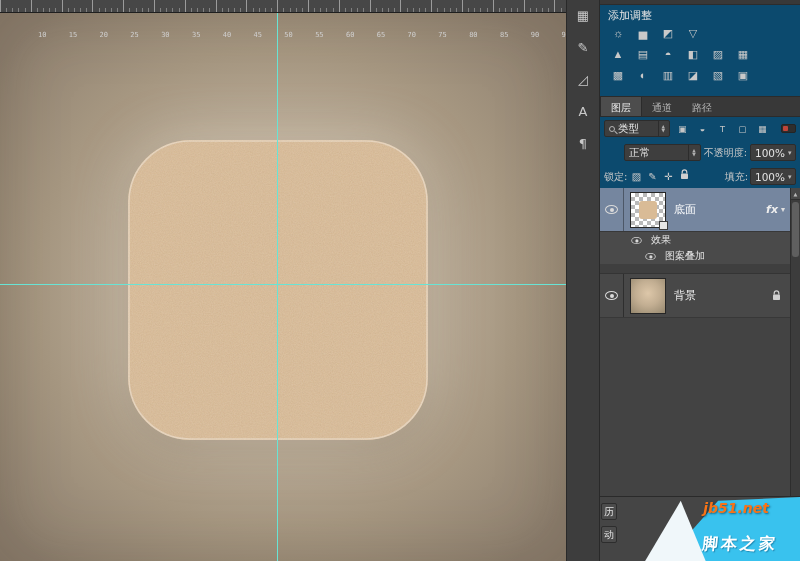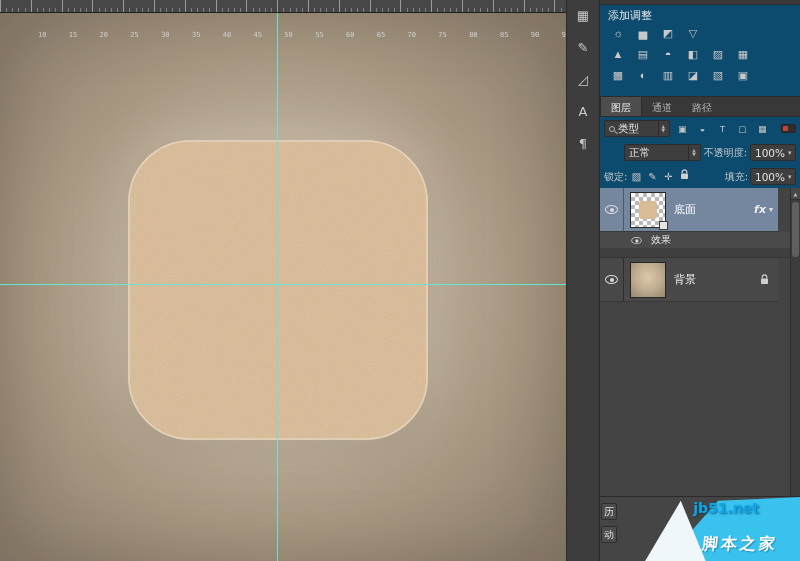--- a/index.html
+++ b/index.html
@@ -80,21 +80,21 @@
   .ftoggle::after { content:""; position:absolute; left:1px; top:1px; width:5px; height:5px;
                     background:#c0453a; border-radius:1px; }
   .lbl { font-size:10px; color:#c8c8c8; white-space:nowrap; }
   .lk { width:14px; height:16px; background:none; border:none; color:#c9c9c9;
         font-size:10px; line-height:16px; text-align:center; cursor:pointer; padding:0; }
   .push { margin-left:auto; }
 
   
   .layers { position:relative; height:308px; background:#434343; }
   .layer { display:flex; align-items:center; height:44px; background:#4a4a4a;
-           border-bottom:1px solid #383838; margin-right:22px; cursor:pointer; }
+           border-bottom:1px solid #383838; margin-right:10px; cursor:pointer; }
   .layer.sel { background:#75869f; }
   .layer.bgrow { background:#484848; }
   .eyecell { width:24px; align-self:stretch; display:flex; align-items:center;
              justify-content:center; border-right:1px solid rgba(0,0,0,.35); flex:none; }
   .eye { display:inline-block; width:13px; height:9px; position:relative; cursor:pointer; }
   .eye::before { content:""; position:absolute; inset:0; border:1px solid #dadada; border-radius:50%; }
   .eye::after { content:""; position:absolute; left:4.5px; top:2.5px; width:4px; height:4px;
                 background:#dadada; border-radius:50%; }
   .thumb { width:36px; height:36px; border:1px solid #262626; margin-left:6px;
            position:relative; flex:none; background:#fff;
@@ -135,22 +135,22 @@
   .bdock button { width:16px; height:17px; background:#4c4c4c; border:1px solid #2d2d2d;
                   border-radius:2px; color:#e0e0e0; font-size:10px; line-height:15px;
                   text-align:center; padding:0; cursor:pointer; }
 
   
   .wm { position:absolute; right:0; bottom:0; width:178px; height:64px; z-index:20; }
   .wm-cyan { position:absolute; inset:0; background:#39c2ee;
              clip-path: polygon(24% 100%, 54% 6%, 100% 0, 100% 100%, 0 100%, 0 100%); }
   .wm-tri { position:absolute; inset:0; background:#f0f7fa;
             clip-path: polygon(13% 100%, 33% 6%, 47% 100%); }
-  .wm-site { position:absolute; right:41px; top:3px; color:#0ea5e9; font-size:14px;
-             font-weight:bold; text-shadow:1px 1px 2px rgba(0,60,90,.65); }
+  .wm-site { position:absolute; right:31px; top:3px; color:#f97316; font-size:14px;
+             font-weight:bold; font-style:italic; text-shadow:1px 1px 2px rgba(0,60,90,.65); }
   .wm-brand { position:absolute; right:22px; bottom:6px; color:#ffffff; font-size:16px;
               font-weight:bold; letter-spacing:3px; transform:skewX(-6deg);
               text-shadow:1px 1px 1px rgba(0,70,110,.45); }
 </style>
 </head>
 <body>
 
 <div class="root">
 
   <div class="ruler">
@@ -306,20 +306,24 @@
         </div>
         <span class="lname">底面</span>
         <span class="fxb">fx</span>
         <span class="coll">▾</span>
       </div>
 
       <div class="fxrow head">
         <span class="eye"></span>
         <span class="fxlabel">效果</span>
       </div>
+      <div class="fxrow child">
+        <span class="eye"></span>
+        <span class="fxlabel">图案叠加</span>
+      </div>
 
       <div class="gaprow"></div>
 
       <div class="layer bgrow">
         <div class="eyecell">
           <span class="eye"></span>
         </div>
         <div class="bgthumb"></div>
         <span class="lname">背景</span>
         <span class="lockcell">

